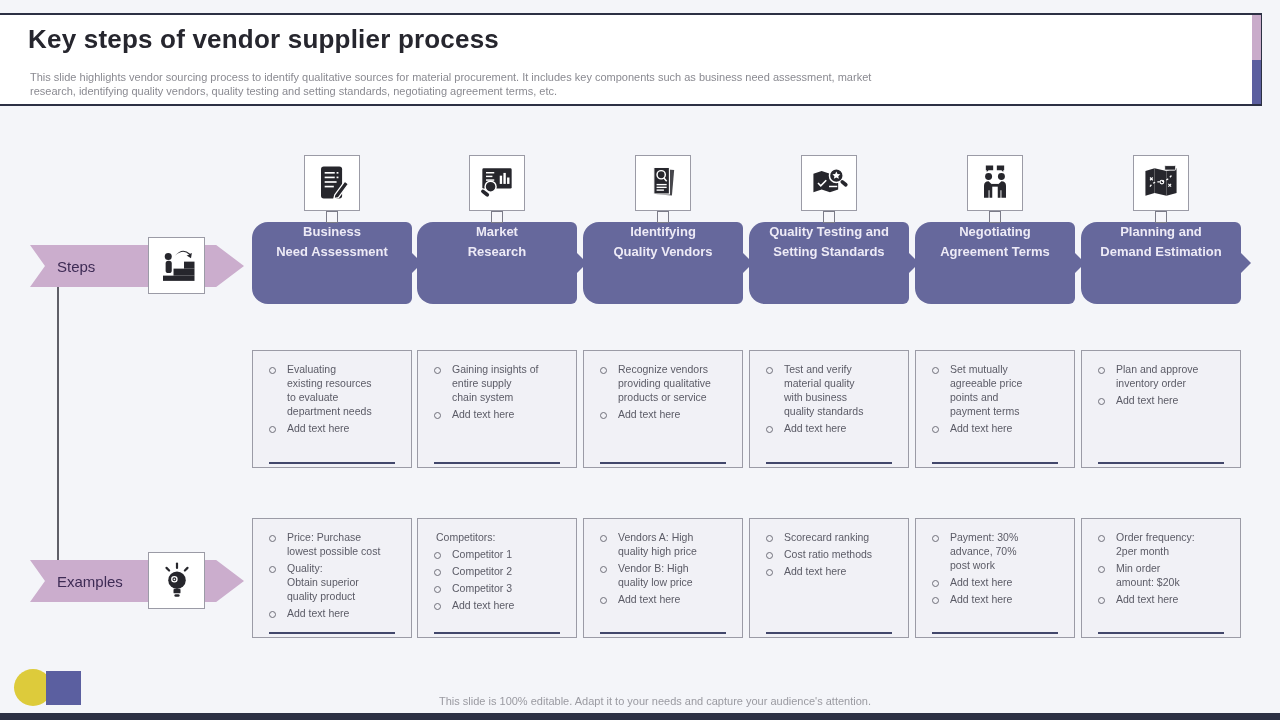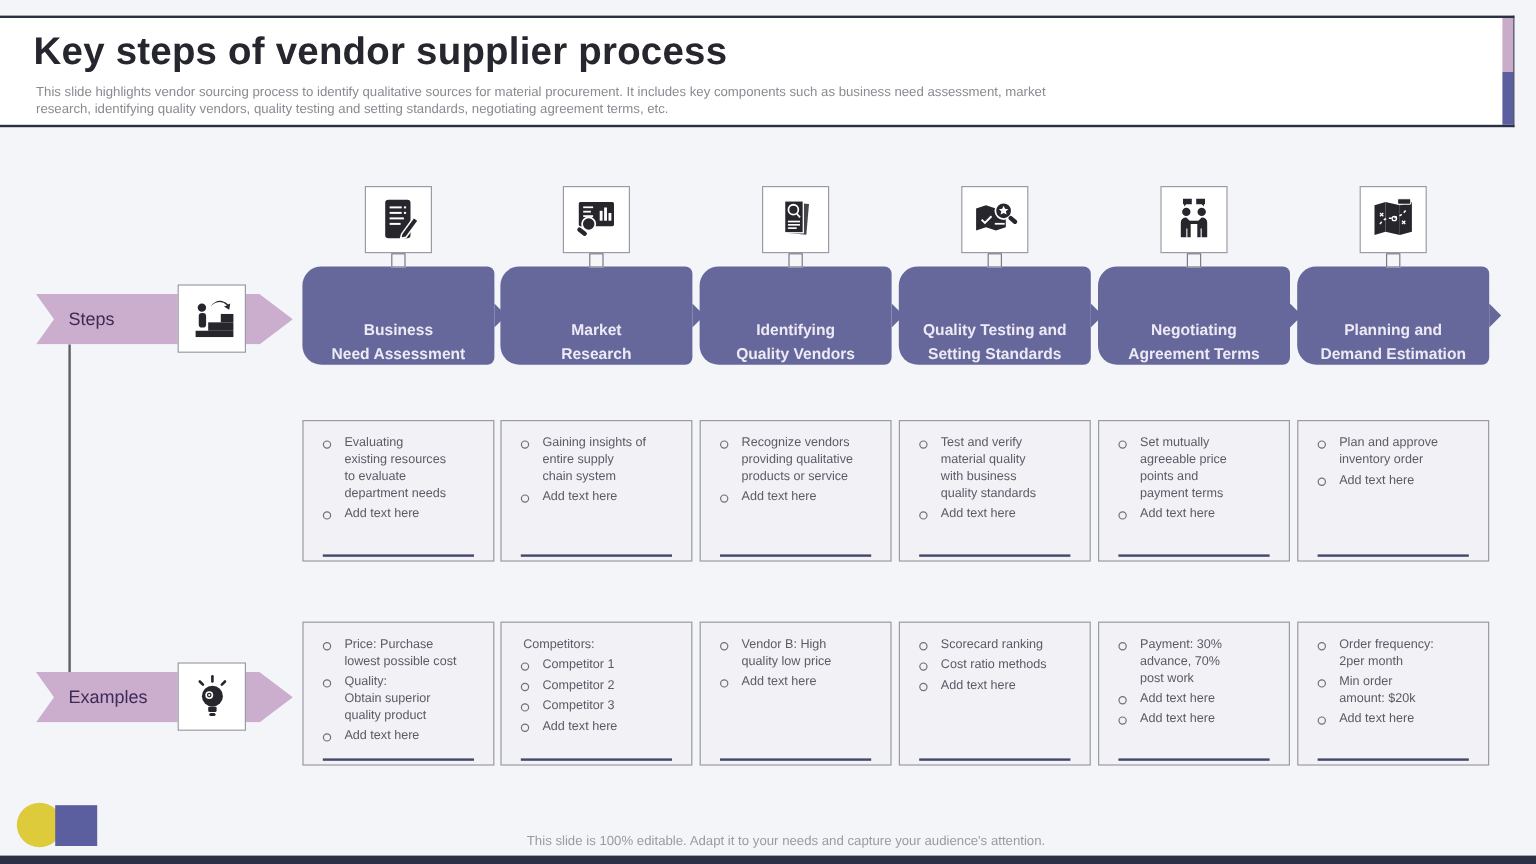--- a/index.html
+++ b/index.html
@@ -14,21 +14,21 @@
   .header-box {
     position: absolute; left: 0; top: 13px; width: 1262px; height: 93px;
     background: #ffffff;
     border-top: 2px solid #2c3044; border-bottom: 2px solid #2c3044; border-right: 1px solid #2c3044;
   }
   .header-accent { position: absolute; right: 0; top: 0; bottom: 0; width: 9px; }
   .header-accent .accent-top  { position: absolute; top: 0; left: 0; right: 0; height: 50%; background: #c9abca; }
   .header-accent .accent-bot  { position: absolute; bottom: 0; left: 0; right: 0; height: 50%; background: #5c5f9f; }
   .slide-title {
     position: absolute; left: 28px; top: 9px;
-    font-size: 32px; font-weight: 700; color: #26262e; letter-spacing: .2px;
+    font-size: 26px; font-weight: 700; color: #26262e; letter-spacing: .2px;
   }
   .slide-subtitle {
     position: absolute; left: 30px; top: 56px; width: 960px;
     font-size: 11px; color: #8a8a91; line-height: 13.5px; white-space: pre-line;
   }
 
   
   .rail-line { position: absolute; left: 57px; top: 287px; width: 1.5px; height: 275px; background: #5f5f68; z-index: 0; }
   .row-group { position: absolute; left: 30px; width: 214px; height: 42px; z-index: 2; }
   .row-arrow {
@@ -50,21 +50,21 @@
     background: #ffffff; border: 1px solid #9b9ba6;
     display: flex; align-items: center; justify-content: center;
   }
   .conn-square {
     position: absolute; top: 211px; left: 74px; width: 12px; height: 12px;
     background: #f6f6fa; border: 1px solid #7b7b88; z-index: 3;
   }
   .step-header {
     position: absolute; top: 222px; left: 0; width: 160px; height: 82px;
     background: #66689c; border-radius: 16px 6px 6px 16px;
-    display: flex; align-items: flex-end; justify-content: center; z-index: 2;
+    display: flex; align-items: flex-start; justify-content: center; z-index: 2;
   }
   .step-header::after {
     content: ""; position: absolute; right: -10px; top: 50%; transform: translateY(-50%);
     border-top: 10px solid transparent; border-bottom: 10px solid transparent;
     border-left: 10px solid #66689c;
   }
   .step-title {
     font-size: 13px; font-weight: 700; color: #edeaf6; line-height: 1.5;
     text-align: center; white-space: pre-line;
   }
@@ -267,20 +267,22 @@
       <ul>
         <li>Recognize vendors
 providing qualitative
 products or service</li>
         <li>Add text here</li>
       </ul>
       <div class="box-underline"></div>
     </div>
     <div class="text-box ex-box">
       <ul>
+        <li>Vendors A: High
+quality high price</li>
         <li>Vendor B: High
 quality low price</li>
         <li>Add text here</li>
       </ul>
       <div class="box-underline"></div>
     </div>
   </div>
 
   <div class="col" style="left:749px">
     <div class="icon-box">

